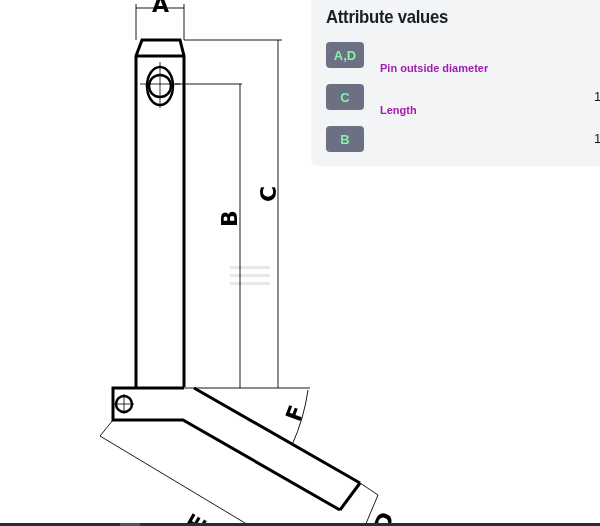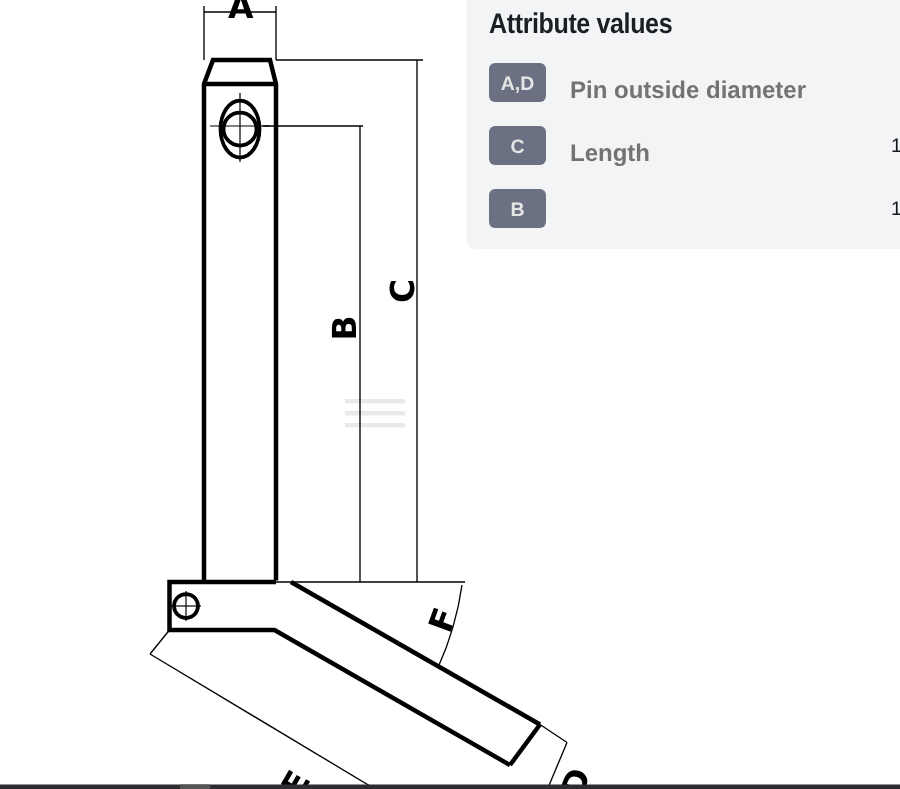--- a/index.html
+++ b/index.html
@@ -5,23 +5,23 @@
   html, body { margin:0; padding:0; }
   body { width:600px; height:526px; background:#ffffff; position:relative; overflow:hidden;
          font-family: "Liberation Sans", sans-serif; }
   .drawing { position:absolute; left:0; top:0; width:600px; height:526px; }
   .panel { position:absolute; left:311px; top:-6px; width:300px; height:172px;
            background:#f2f4f6; border-radius:6px; }
   .panel-title { position:absolute; left:15px; top:8px; font-size:19px; font-weight:bold;
                  color:#1b1e24; letter-spacing:-0.3px; transform:scaleX(0.88); transform-origin:left; }
   .row { position:absolute; left:15px; height:28px; width:300px; }
   .badge { position:absolute; left:0; top:0; width:38px; height:26px; border-radius:4px;
-           background:#6b7082; color:#e5e5e5; font-size:13px; font-weight:bold;
+           background:#6b7082; color:#86efac; font-size:13px; font-weight:bold;
            display:flex; align-items:center; justify-content:center; }
-  .label { position:absolute; left:54px; top:10px; font-size:16px; font-weight:bold; color:#737373; white-space:nowrap; }
+  .label { position:absolute; left:54px; top:20px; font-size:11px; font-weight:bold; color:#a21caf; white-space:nowrap; }
   .value { position:absolute; top:5px; font-size:13px; color:#15181d; white-space:nowrap; }
   .bottom-bar { position:absolute; left:0; top:523px; width:600px; height:3px; background:#2b2d31; }
   .bottom-bar .seg { position:absolute; left:120px; top:0; width:20px; height:3px; background:#555; }
 </style>
 </head>
 <body>
 
 <svg class="drawing" viewBox="0 0 600 526">
 
   <g opacity="0.12">

